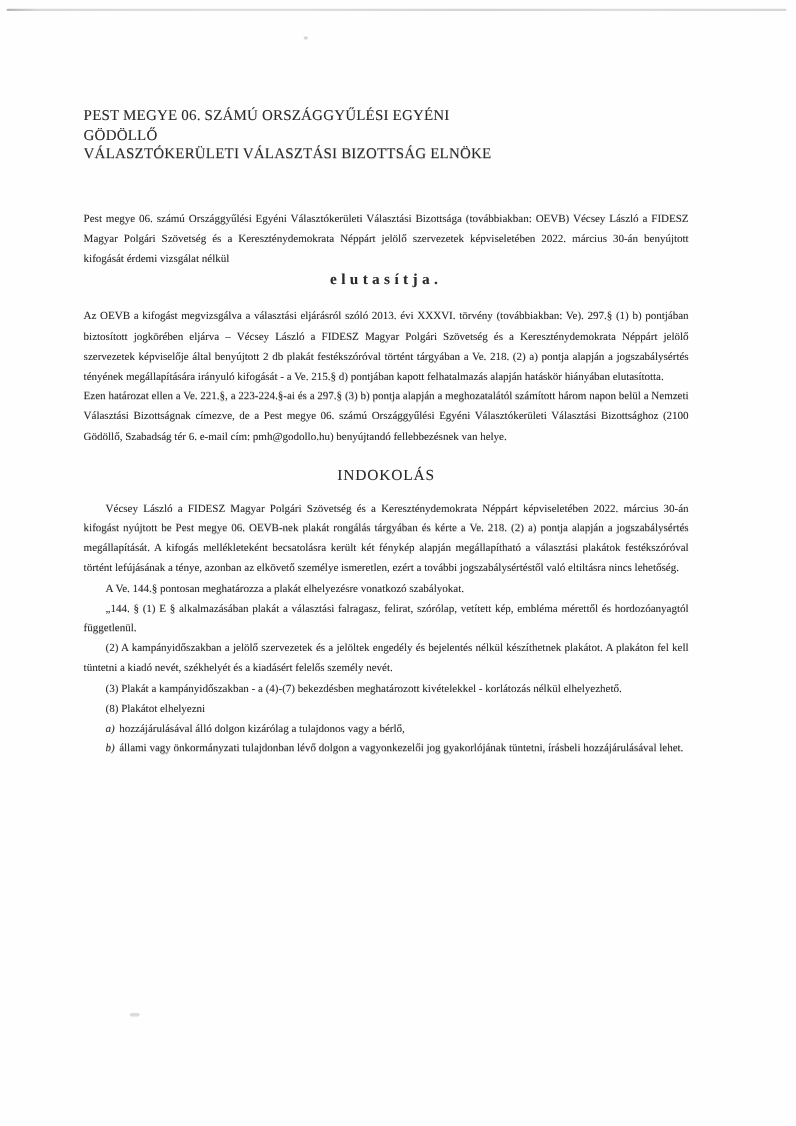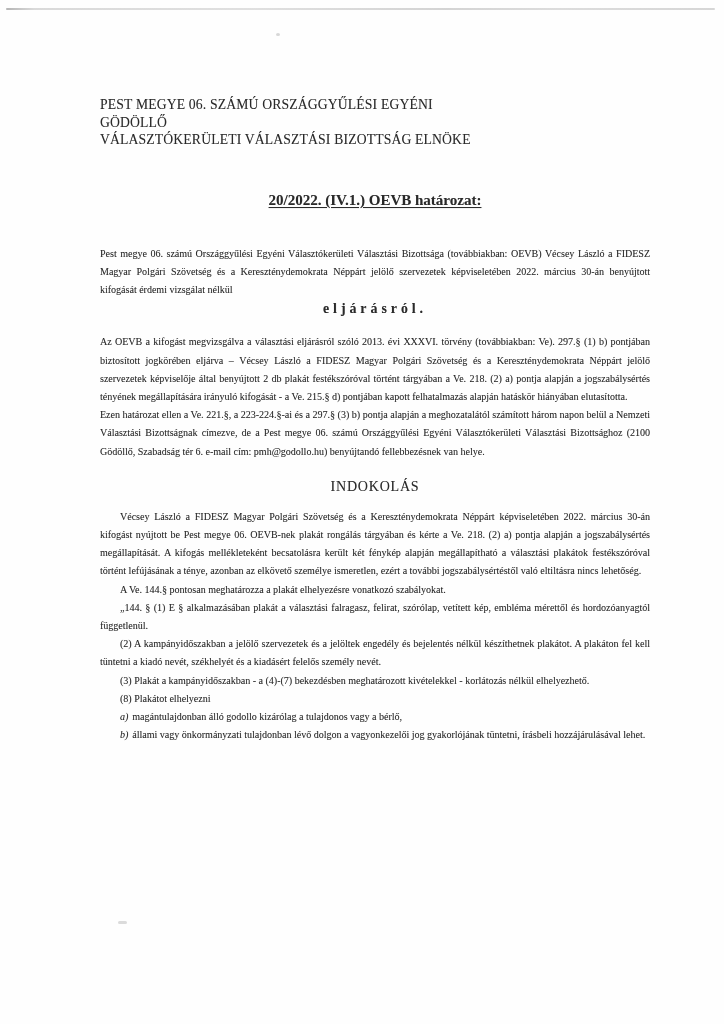--- a/index.html
+++ b/index.html
@@ -8,21 +8,21 @@
     width: 724px;
     height: 1024px;
     background: #fefefe;
     overflow: hidden;
     font-family: "Liberation Serif", "DejaVu Serif", serif;
     color: #2a2a2a;
     text-shadow: 0.2px 0.2px 0.4px rgba(70,70,70,0.35);
   }
   .content {
     position: absolute;
-    left: 100px;
+    left: 76px;
     top: 96px;
     width: 550px;
   }
   .letterhead { margin-bottom: 42px; }
   .letterhead div {
     font-size: 13.6px;
     line-height: 17.6px;
     letter-spacing: 0.2px;
     white-space: nowrap;
   }
@@ -88,43 +88,40 @@
   <div class="speck-b"></div>
 
   <div class="content">
 
     <div class="letterhead">
       <div>PEST MEGYE 06. SZÁMÚ ORSZÁGGYŰLÉSI EGYÉNI</div>
       <div>GÖDÖLLŐ</div>
       <div>VÁLASZTÓKERÜLETI VÁLASZTÁSI BIZOTTSÁG ELNÖKE</div>
     </div>
 
-    <div class="title-row">
-      <span class="title-text">20/2022. (IV.1.) OEVB határozat:</span>
-    </div>
 
     <p class="para intro">Pest megye 06. számú Országgyűlési Egyéni Választókerületi Választási Bizottsága (továbbiakban: OEVB) Vécsey László a FIDESZ Magyar Polgári Szövetség és a Kereszténydemokrata Néppárt jelölő szervezetek képviseletében 2022. március 30-án benyújtott kifogását érdemi vizsgálat nélkül</p>
 
     <div class="decision-word-row">
-      <span class="decision-word">eljárásról.</span>
+      <span class="decision-word">elutasítja.</span>
     </div>
 
     <p class="para ruling">Az OEVB a kifogást megvizsgálva a választási eljárásról szóló 2013. évi XXXVI. törvény (továbbiakban: Ve). 297.§ (1) b) pontjában biztosított jogkörében eljárva – Vécsey László a FIDESZ Magyar Polgári Szövetség és a Kereszténydemokrata Néppárt jelölő szervezetek képviselője által benyújtott 2 db plakát festékszóróval történt tárgyában a Ve. 218. (2) a) pontja alapján a jogszabálysértés tényének megállapítására irányuló kifogását - a Ve. 215.§ d) pontjában kapott felhatalmazás alapján hatáskör hiányában elutasította.</p>
 
     <p class="para appeal">Ezen határozat ellen a Ve. 221.§, a 223-224.§-ai és a 297.§ (3) b) pontja alapján a meghozatalától számított három napon belül a Nemzeti Választási Bizottságnak címezve, de a Pest megye 06. számú Országgyűlési Egyéni Választókerületi Választási Bizottsághoz (2100 Gödöllő, Szabadság tér 6. e-mail cím: pmh@godollo.hu) benyújtandó fellebbezésnek van helye.</p>
 
     <div class="section-heading-row">
       <span class="section-heading">INDOKOLÁS</span>
     </div>
 
     <p class="para ind">Vécsey László a FIDESZ Magyar Polgári Szövetség és a Kereszténydemokrata Néppárt képviseletében 2022. március 30-án kifogást nyújtott be Pest megye 06. OEVB-nek plakát rongálás tárgyában és kérte a Ve. 218. (2) a) pontja alapján a jogszabálysértés megállapítását. A kifogás mellékleteként becsatolásra került két fénykép alapján megállapítható a választási plakátok festékszóróval történt lefújásának a ténye, azonban az elkövető személye ismeretlen, ezért a további jogszabálysértéstől való eltiltásra nincs lehetőség.</p>
     <p class="para ind">A Ve. 144.§ pontosan meghatározza a plakát elhelyezésre vonatkozó szabályokat.</p>
     <p class="para ind">„144. § (1) E § alkalmazásában plakát a választási falragasz, felirat, szórólap, vetített kép, embléma mérettől és hordozóanyagtól függetlenül.</p>
     <p class="para ind">(2) A kampányidőszakban a jelölő szervezetek és a jelöltek engedély és bejelentés nélkül készíthetnek plakátot. A plakáton fel kell tüntetni a kiadó nevét, székhelyét és a kiadásért felelős személy nevét.</p>
     <p class="para ind">(3) Plakát a kampányidőszakban - a (4)-(7) bekezdésben meghatározott kivételekkel - korlátozás nélkül elhelyezhető.</p>
     <p class="para ind">(8) Plakátot elhelyezni</p>
 
-    <p class="para ind"><span class="marker">a)</span><span>magántulajdonban álló godollo kizárólag a tulajdonos vagy a bérlő,</span></p>
+    <p class="para ind"><span class="marker">a)</span><span>hozzájárulásával álló dolgon kizárólag a tulajdonos vagy a bérlő,</span></p>
 
     <p class="para ind"><span class="marker">b)</span><span>állami vagy önkormányzati tulajdonban lévő dolgon a vagyonkezelői jog gyakorlójának tüntetni, írásbeli hozzájárulásával lehet.</span></p>
 
   </div>
 </div>
 
 </body></html>

